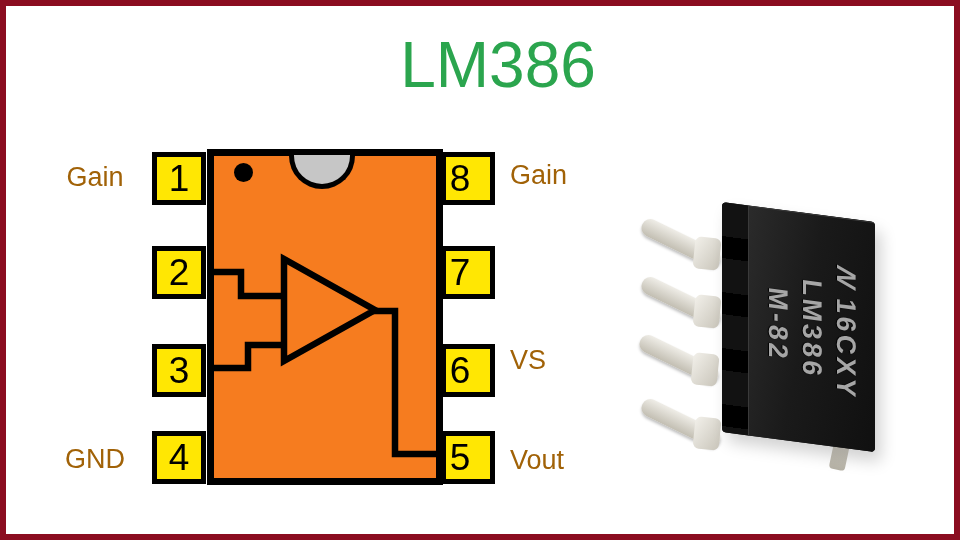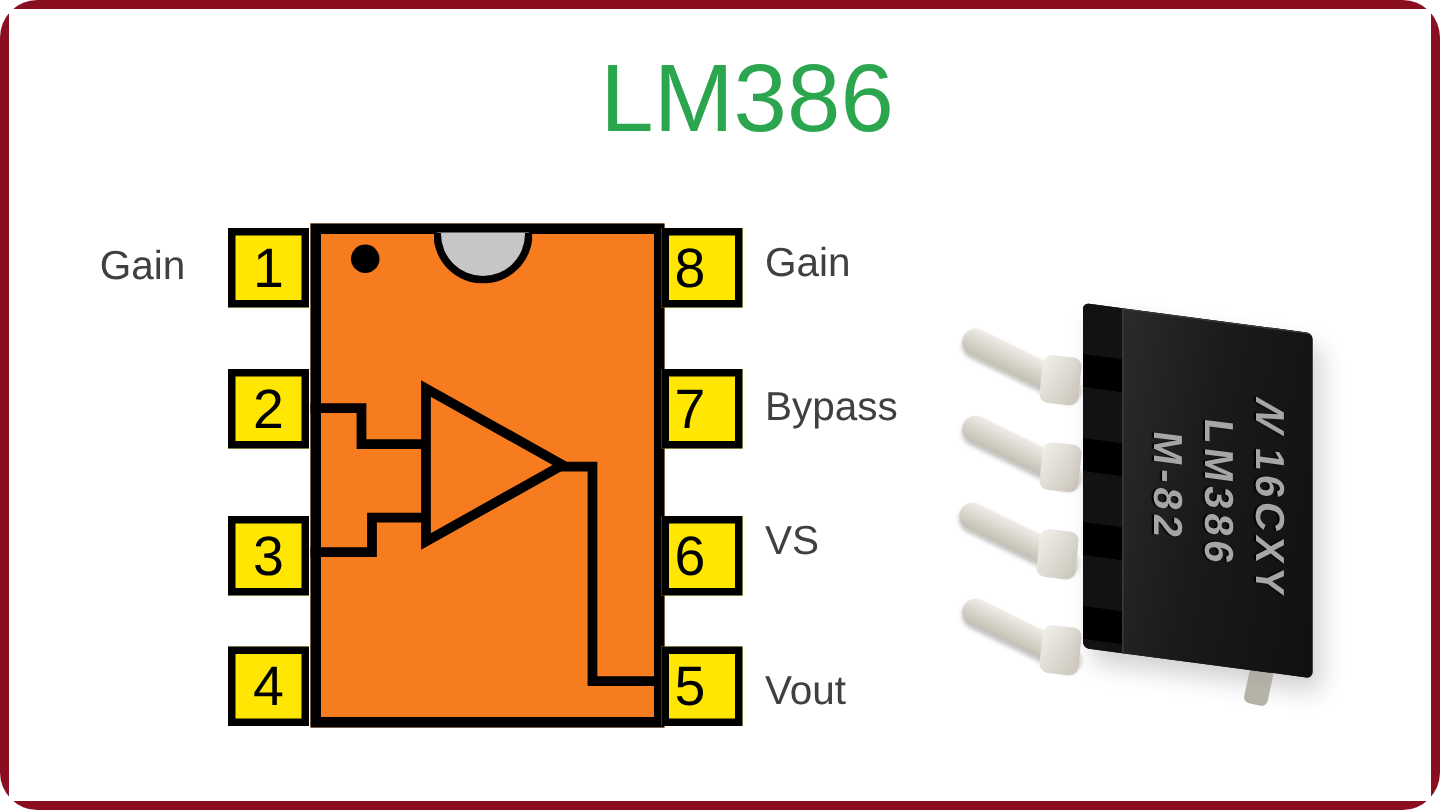--- a/index.html
+++ b/index.html
@@ -1,37 +1,37 @@
 <!DOCTYPE html>
 <html><head>
 <meta charset="utf-8">
 <style>
   html,body{margin:0;padding:0;background:#fff;}
   .page{position:relative;width:960px;height:540px;background:#ffffff;overflow:hidden;
-        font-family:"Liberation Sans", sans-serif;border-radius:25px;}
+        font-family:"Liberation Sans", sans-serif;}
   .frame{position:absolute;inset:0;border:6px solid #8B0D20;z-index:50;pointer-events:none;}
 
   .title{position:absolute;left:0;top:30px;width:100%;text-align:center;text-indent:36px;
          font-size:64px;line-height:1.1;color:#2BA54E;z-index:2;}
 
   
   .chip{position:absolute;left:207px;top:149px;width:236px;height:336px;background:#F67C1F;
         border:7px solid #000;box-sizing:border-box;z-index:1;}
   .notch{position:absolute;left:289px;top:155px;width:66px;height:34px;background:#C6C6C6;
          border:5px solid #000;border-top:none;border-radius:0 0 36px 36px;box-sizing:border-box;z-index:2;}
   .dot{position:absolute;left:234px;top:163px;width:19px;height:19px;background:#000;border-radius:50%;z-index:2;}
   .opamp{position:absolute;left:207px;top:149px;z-index:2;}
 
   .pin{position:absolute;width:54px;height:53px;background:#FFE703;border:5px solid #000;
        box-sizing:border-box;display:flex;align-items:center;justify-content:center;
        font-size:37px;color:#000;z-index:3;}
   .pin.pleft{left:152px;}
   .pin.pright{left:441px;padding-right:16px;}
 
-  .lbl{position:absolute;height:32px;line-height:32px;font-size:27px;color:#404040;z-index:2;white-space:nowrap;}
+  .lbl{position:absolute;height:32px;line-height:32px;font-size:27px;color:#a16207;z-index:2;white-space:nowrap;}
   .lbl.lleft{left:34px;width:122px;text-align:center;}
   .lbl.lright{left:510px;text-align:left;}
 
   
   .photo{position:absolute;left:610px;top:190px;width:345px;height:315px;z-index:1;}
   .leg{position:absolute;width:86px;height:18px;border-radius:9px;
        background:linear-gradient(to bottom,#efede7,#c2beb2);
        transform:rotate(26deg);box-shadow:1px 2px 3px rgba(0,0,0,0.25);}
   .leg::after{content:"";position:absolute;right:2px;top:-9px;width:26px;height:32px;
        background:linear-gradient(120deg,#f2f0ea,#c9c5ba);border-radius:6px;transform:rotate(-20deg);}
@@ -72,22 +72,22 @@
   <div class="pin pleft" style="top:152px">1</div>
   <div class="pin pleft" style="top:246px">2</div>
   <div class="pin pleft" style="top:344px">3</div>
   <div class="pin pleft" style="top:431px">4</div>
   <div class="pin pright" style="top:152px">8</div>
   <div class="pin pright" style="top:246px">7</div>
   <div class="pin pright" style="top:344px">6</div>
   <div class="pin pright" style="top:431px">5</div>
 
   <div class="lbl lleft" style="top:161px">Gain</div>
+  <div class="lbl lleft" style="top:443px">GND</div>
   <div class="lbl lright" style="top:159px">Gain</div>
-  <div class="lbl lright" style="top:255px">Bypass</div>
   <div class="lbl lright" style="top:344px">VS</div>
   <div class="lbl lright" style="top:444px">Vout</div>
 
   <div class="photo">
     <div class="leg" style="left:28px;top:44px"></div>
     <div class="leg" style="left:28px;top:102px"></div>
     <div class="leg" style="left:26px;top:160px"></div>
     <div class="leg" style="left:28px;top:224px"></div>
     <div class="legbr"></div>
     <div class="pbody">

